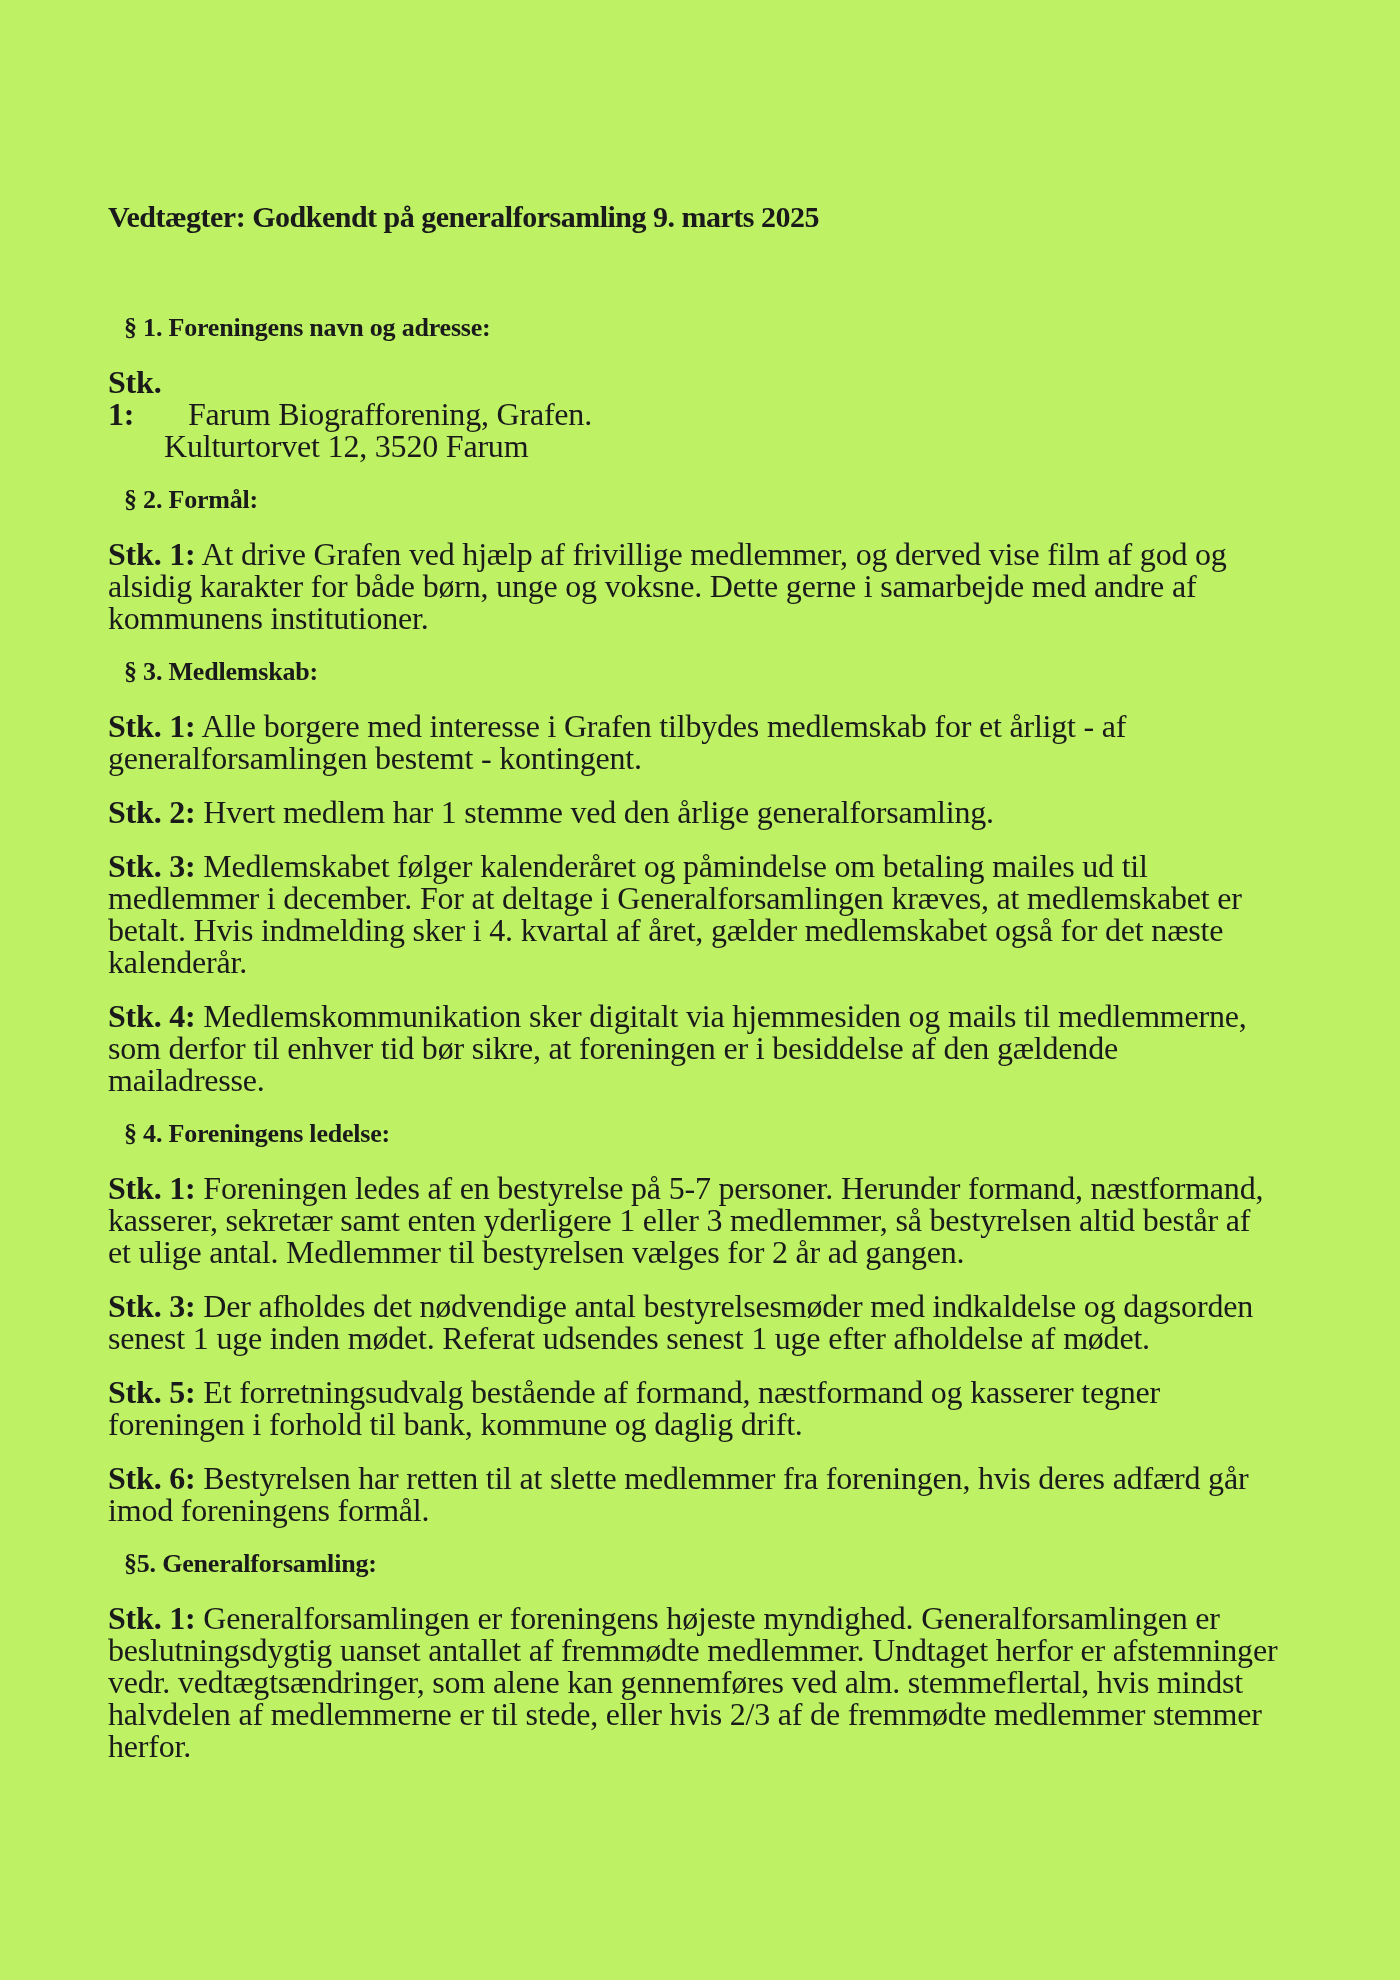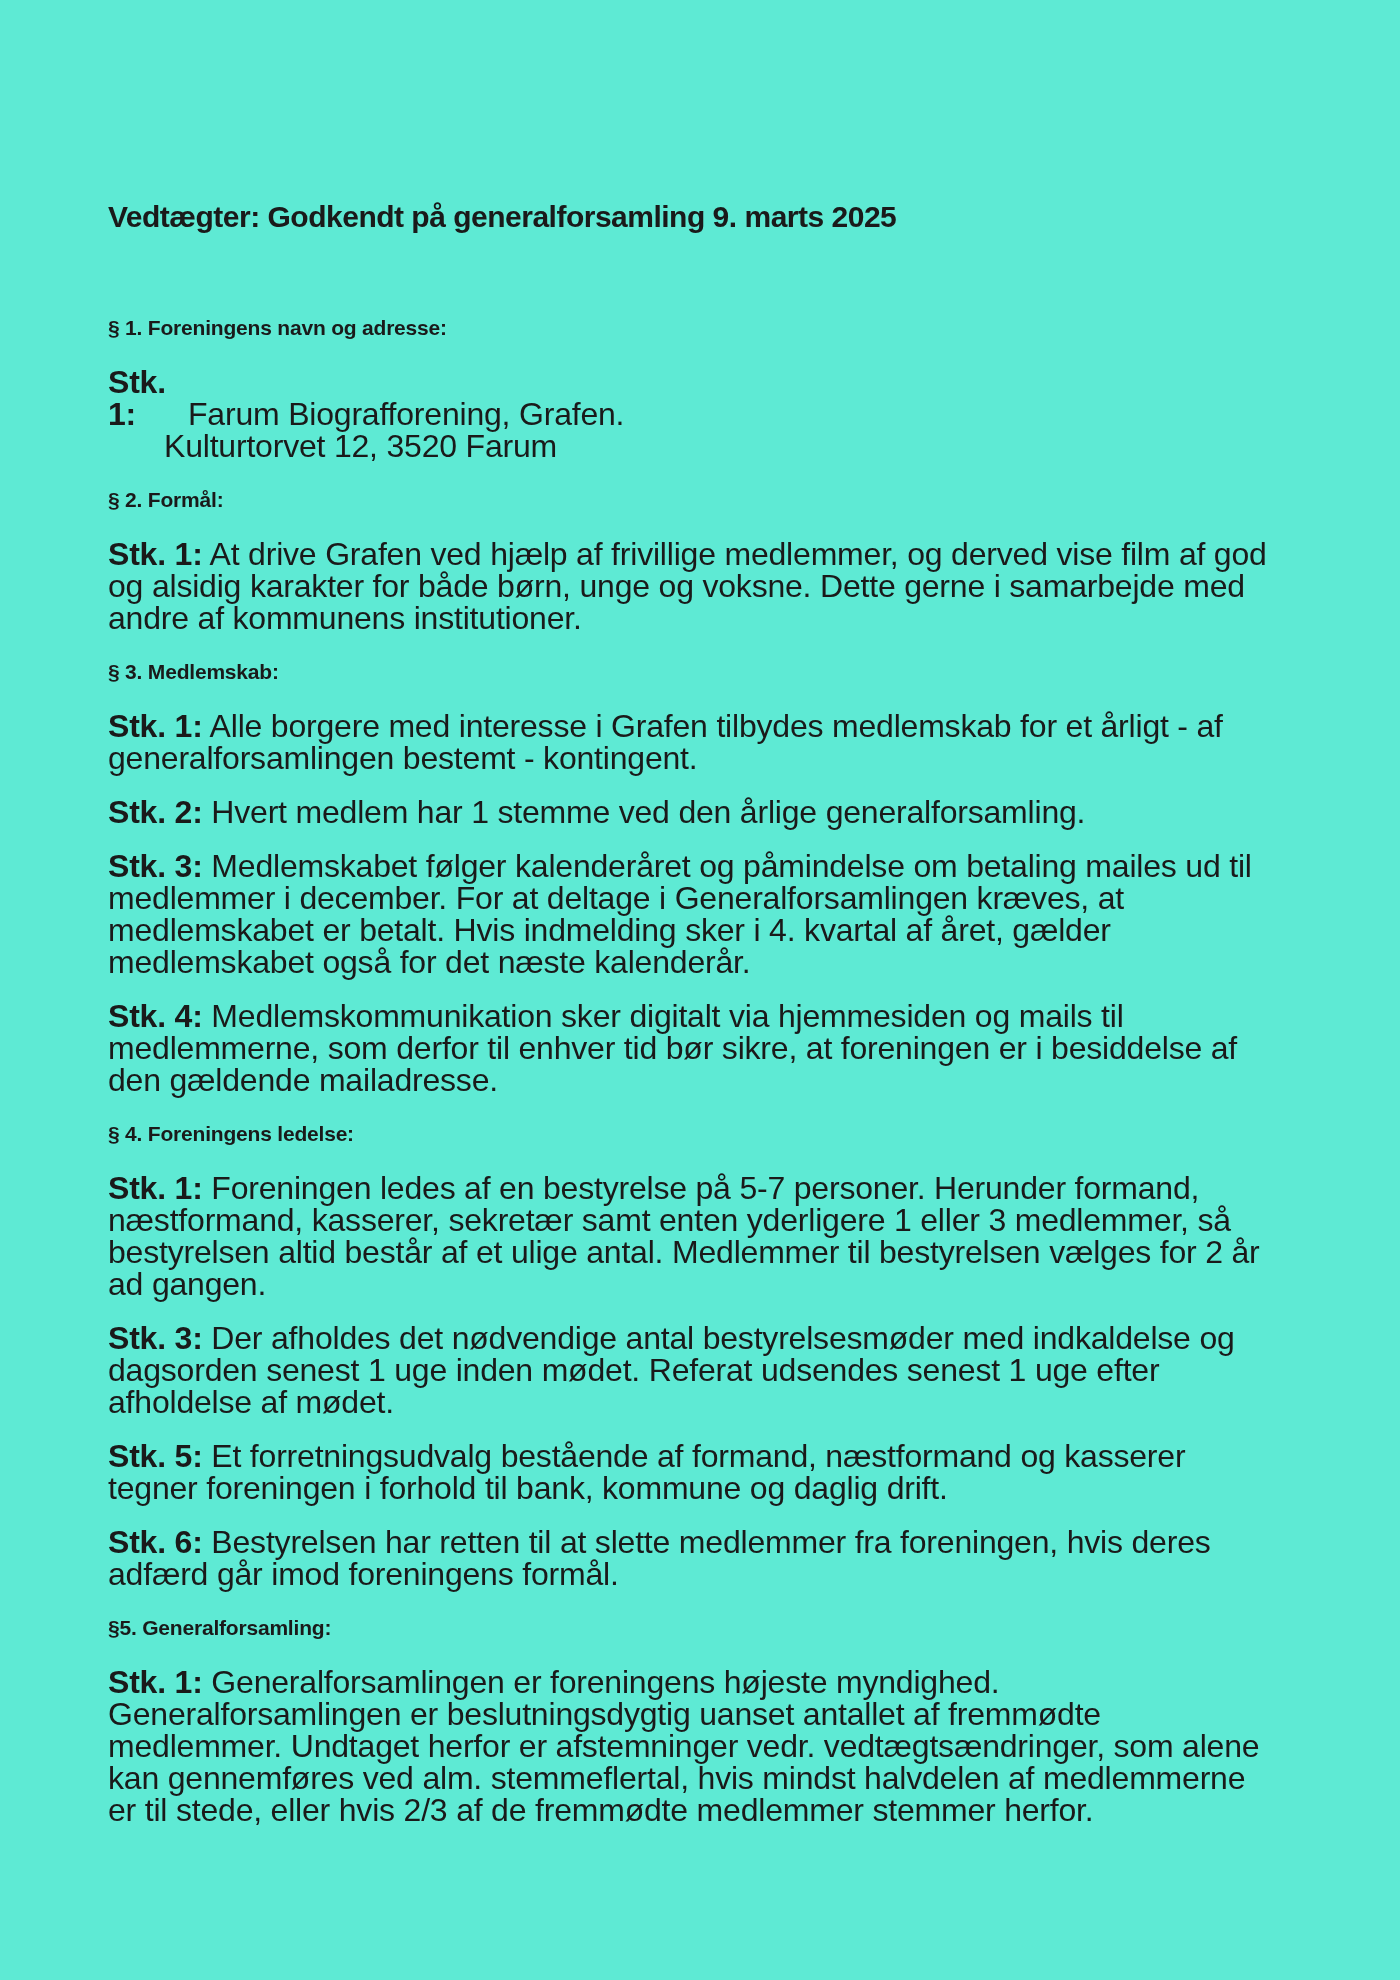--- a/index.html
+++ b/index.html
@@ -4,44 +4,44 @@
 <style>
   html, body {
     margin: 0;
     padding: 0;
     background: #ffffff;
   }
   .page {
     position: relative;
     width: 1400px;
     height: 1980px;
-    background: #5eead4;
+    background: #bef264;
     overflow: hidden;
-    font-family: Liberation Sans, sans-serif;
+    font-family: Liberation Serif, serif;
     color: #1a1a1a;
   }
   .content {
     position: absolute;
     left: 108px;
     top: 198px;
     width: 1172px;
   }
   .doc-title {
     font-size: 30px;
     font-weight: bold;
     line-height: 38px;
     letter-spacing: -0.5px;
     margin: 0 0 76px 0;
   }
   .section-heading {
-    font-size: 21px;
+    font-size: 26px;
     font-weight: bold;
     line-height: 32px;
     letter-spacing: -0.2px;
-    margin: 0 0 22px 0;
+    margin: 0 0 22px 16px;
   }
   .para {
     font-size: 32px;
     line-height: 32px;
     letter-spacing: -0.2px;
     margin: 0 0 22px 0;
   }
   .stk {
     font-weight: bold;
   }

